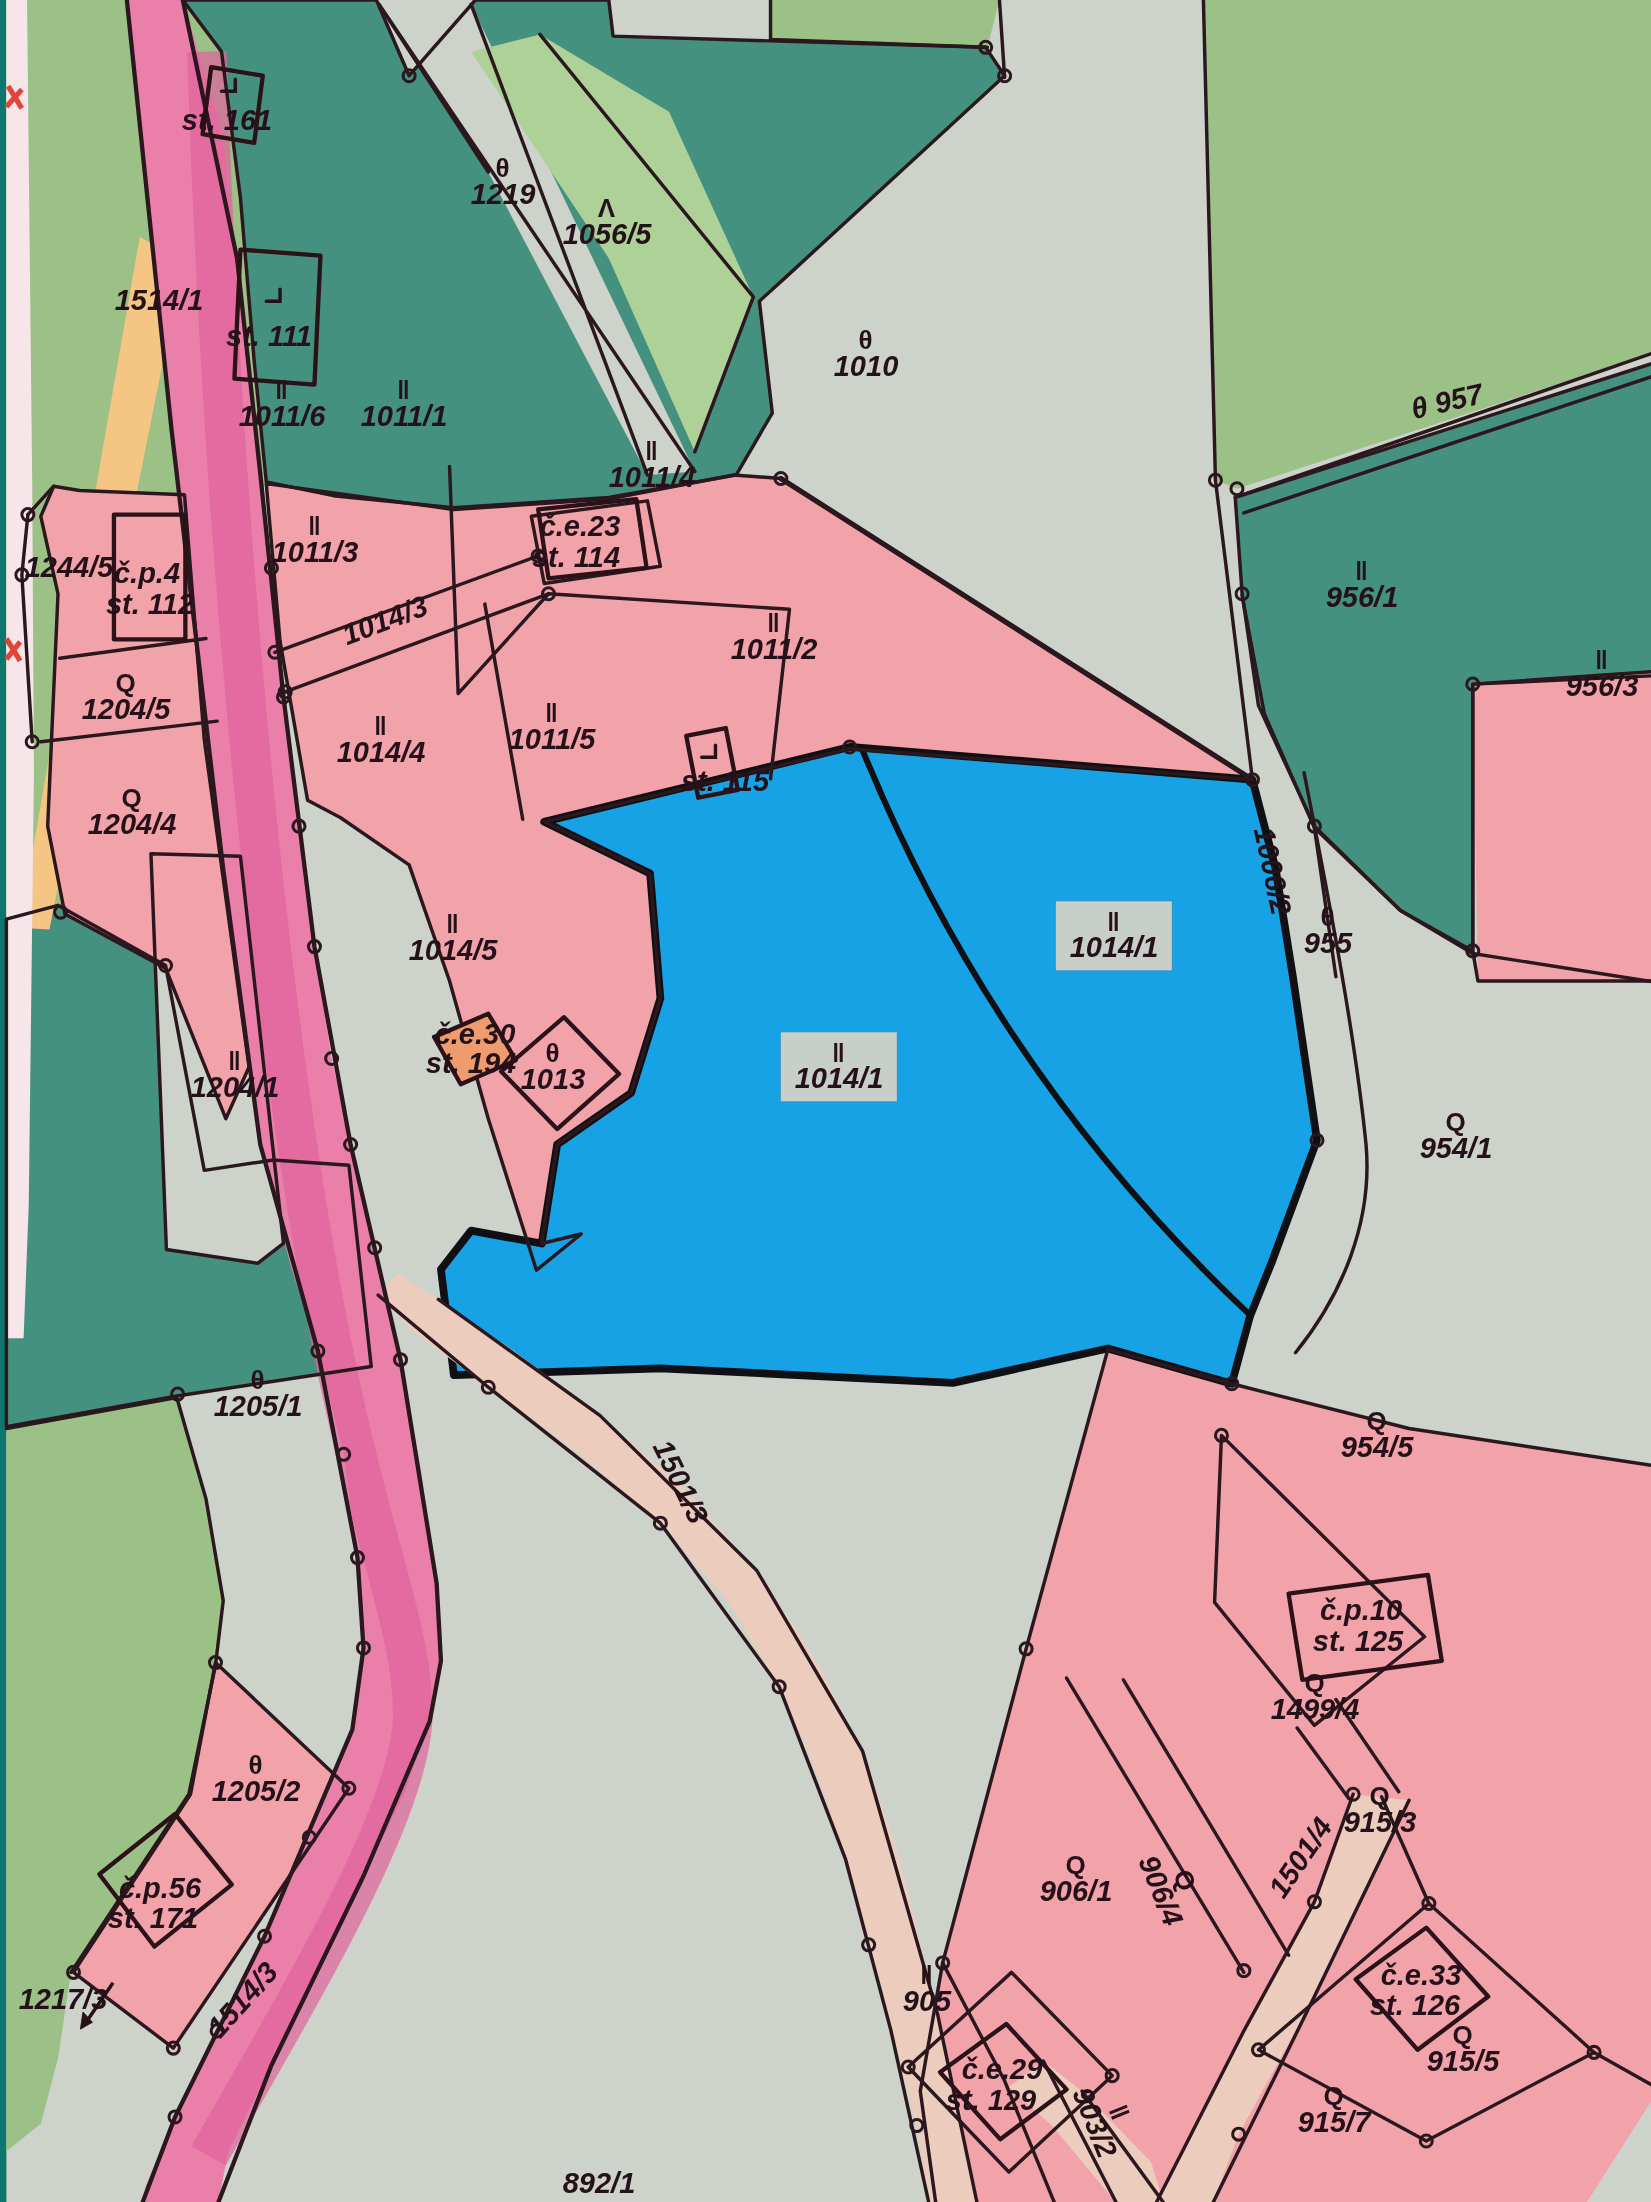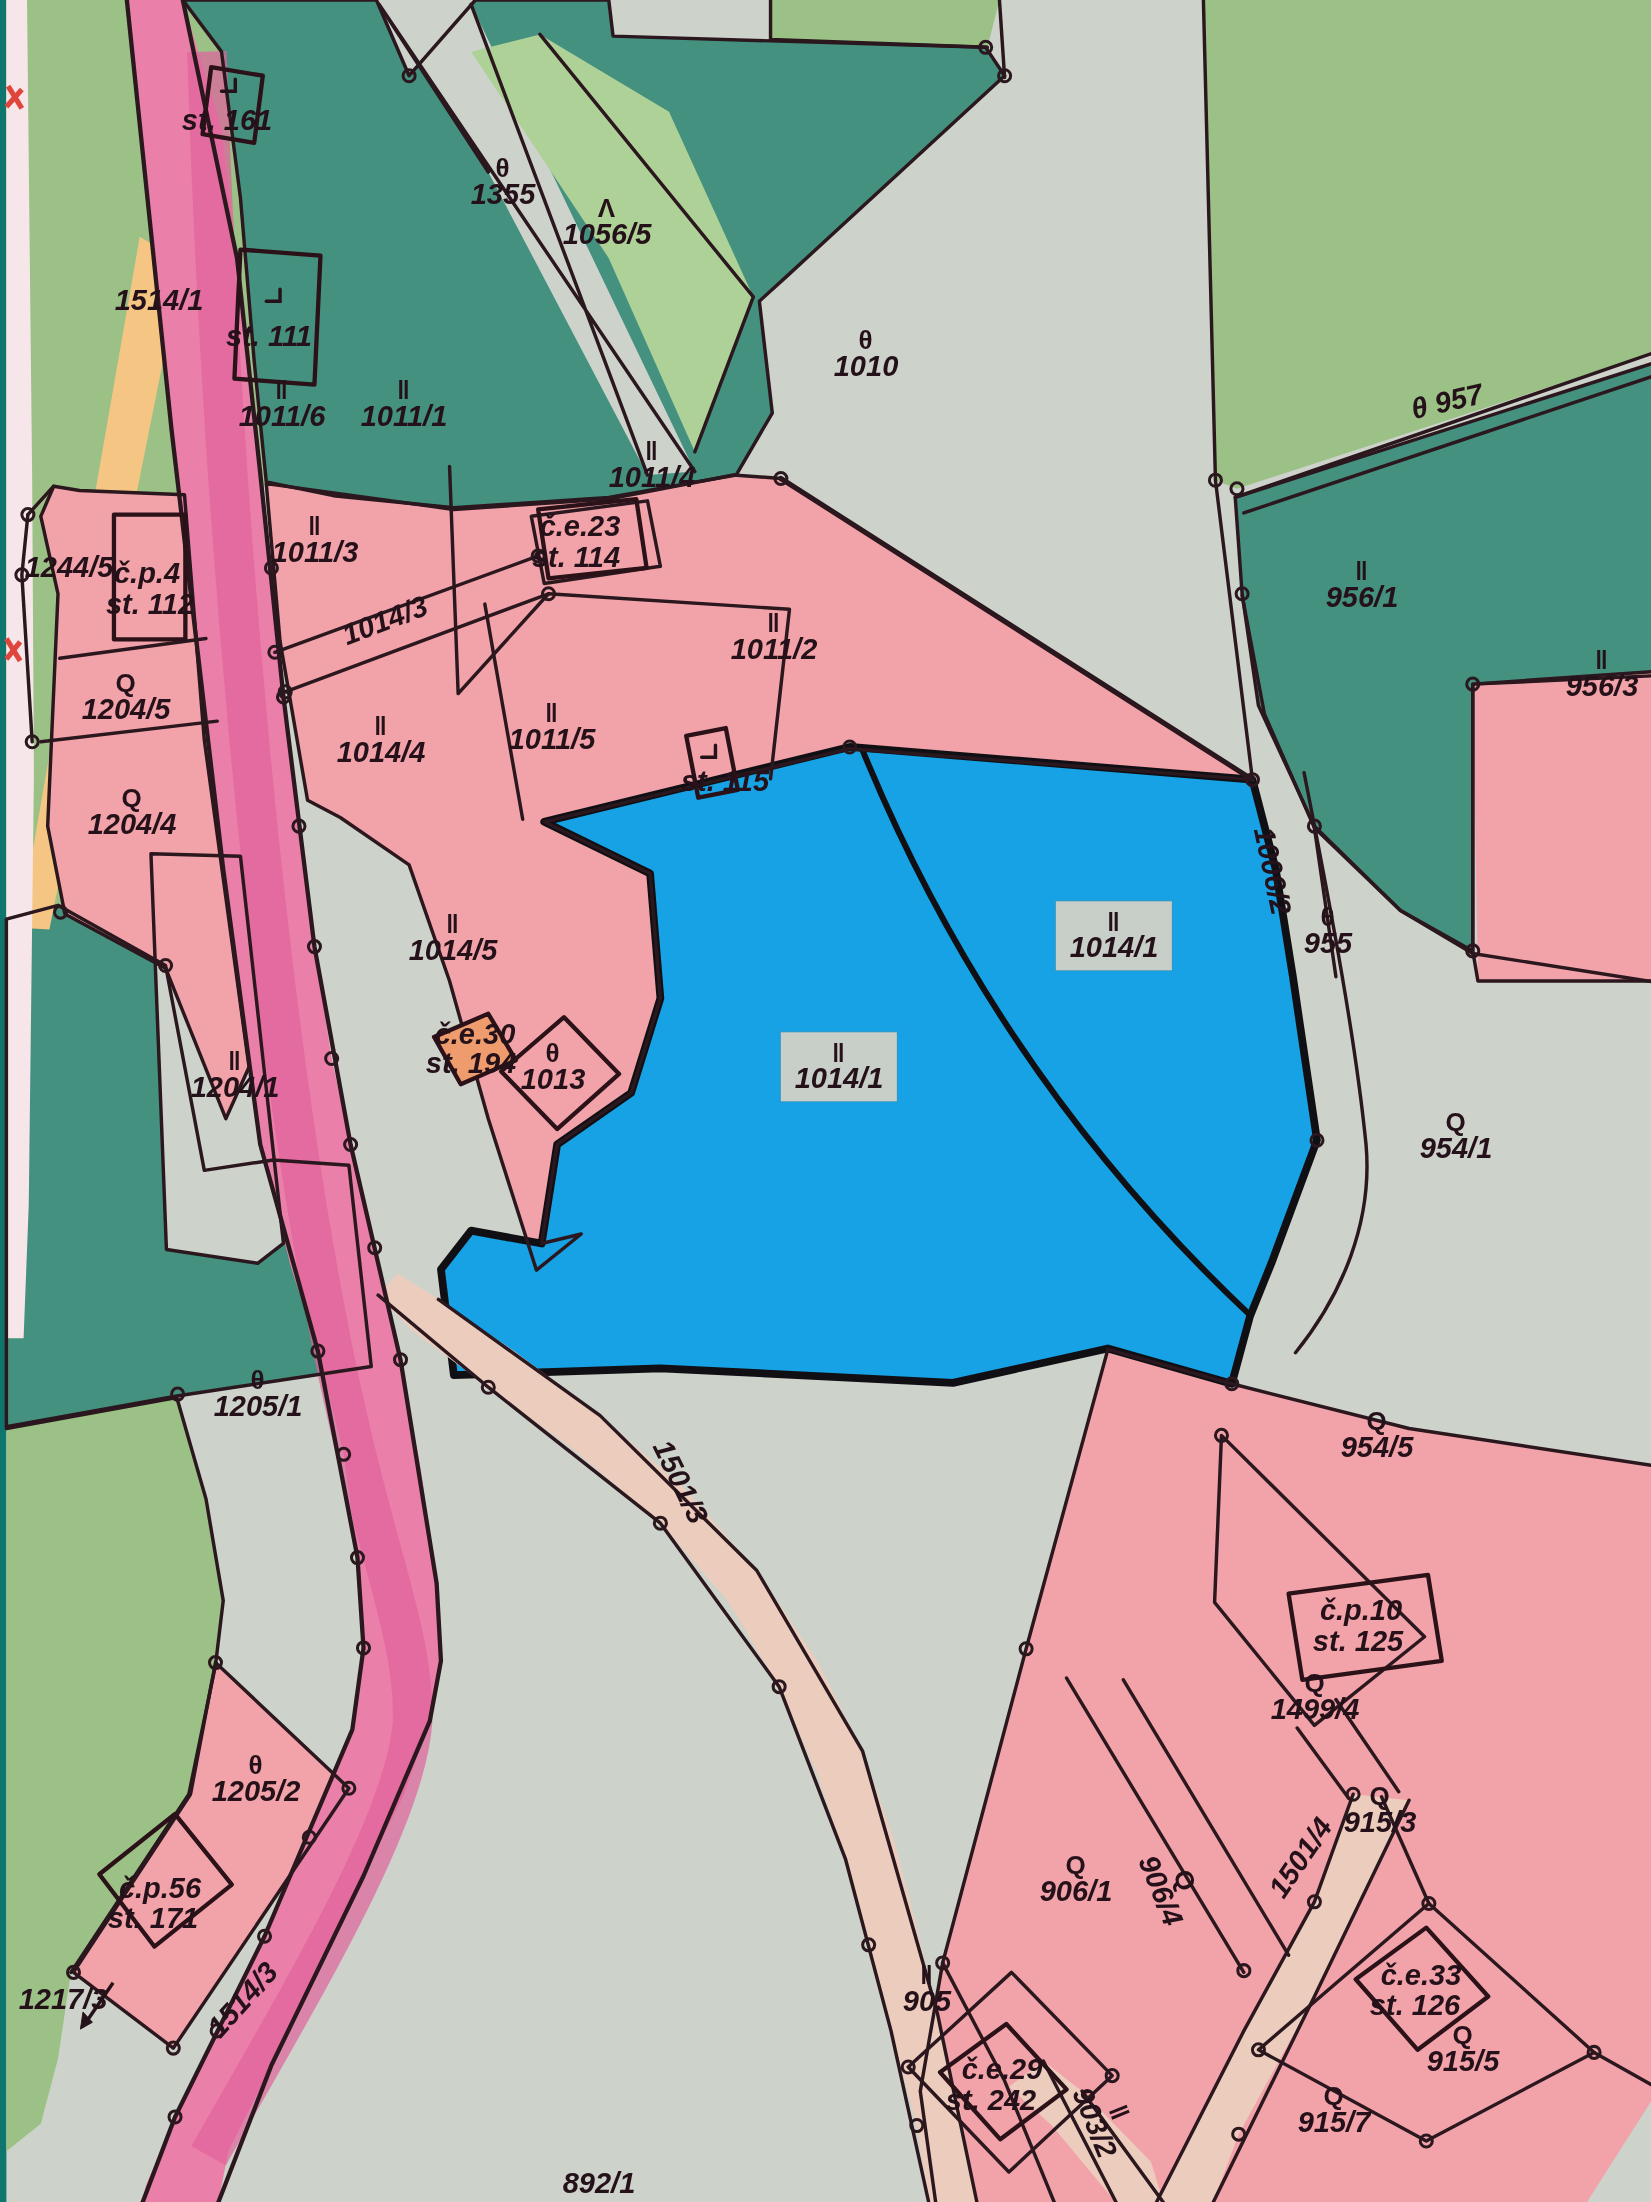--- a/index.html
+++ b/index.html
@@ -234,21 +234,21 @@
     <line x1="0" y1="742" x2="16" y2="768"></line>
         <line x1="16" y1="746" x2="0" y2="766"></line>
   </g>
 </svg>
 
 <div class="lbl" style="left: 227px; top: 121px; transform: translate(-50%, -50%) rotate(0deg);">
       <span class="txt">st. 161</span>
     </div>
 <div class="lbl" style="left: 503px; top: 182px; transform: translate(-50%, -50%) rotate(0deg);">
       <span class="sym">θ</span>
-      <span class="txt">1355</span>
+      <span class="txt">1219</span>
     </div>
 <div class="lbl" style="left: 607px; top: 222px; transform: translate(-50%, -50%) rotate(0deg);">
       <span class="sym">Λ</span>
       <span class="txt">1056/5</span>
     </div>
 <div class="lbl" style="left: 159px; top: 301px; transform: translate(-50%, -50%) rotate(0deg);">
       <span class="txt">1514/1</span>
     </div>
 <div class="lbl" style="left: 269px; top: 337px; transform: translate(-50%, -50%) rotate(0deg);">
       <span class="txt">st. 111</span>
@@ -421,21 +421,21 @@
 <div class="lbl" style="left: 1421px; top: 1976px; transform: translate(-50%, -50%) rotate(0deg);">
       <span class="txt">č.e.33</span>
     </div>
 <div class="lbl" style="left: 1415px; top: 2006px; transform: translate(-50%, -50%) rotate(0deg);">
       <span class="txt">st. 126</span>
     </div>
 <div class="lbl" style="left: 1002px; top: 2070px; transform: translate(-50%, -50%) rotate(0deg);">
       <span class="txt">č.e.29</span>
     </div>
 <div class="lbl" style="left: 991px; top: 2101px; transform: translate(-50%, -50%) rotate(0deg);">
-      <span class="txt">st. 242</span>
+      <span class="txt">st. 129</span>
     </div>
 <div class="lbl" style="left: 1106px; top: 2118px; transform: translate(-50%, -50%) rotate(68deg);">
       <span class="sym">‖</span>
       <span class="txt">903/2</span>
     </div>
 <div class="lbl" style="left: 1463px; top: 2049px; transform: translate(-50%, -50%) rotate(0deg);">
       <span class="sym">Q</span>
       <span class="txt">915/5</span>
     </div>
 <div class="lbl" style="left: 1334px; top: 2110px; transform: translate(-50%, -50%) rotate(0deg);">

